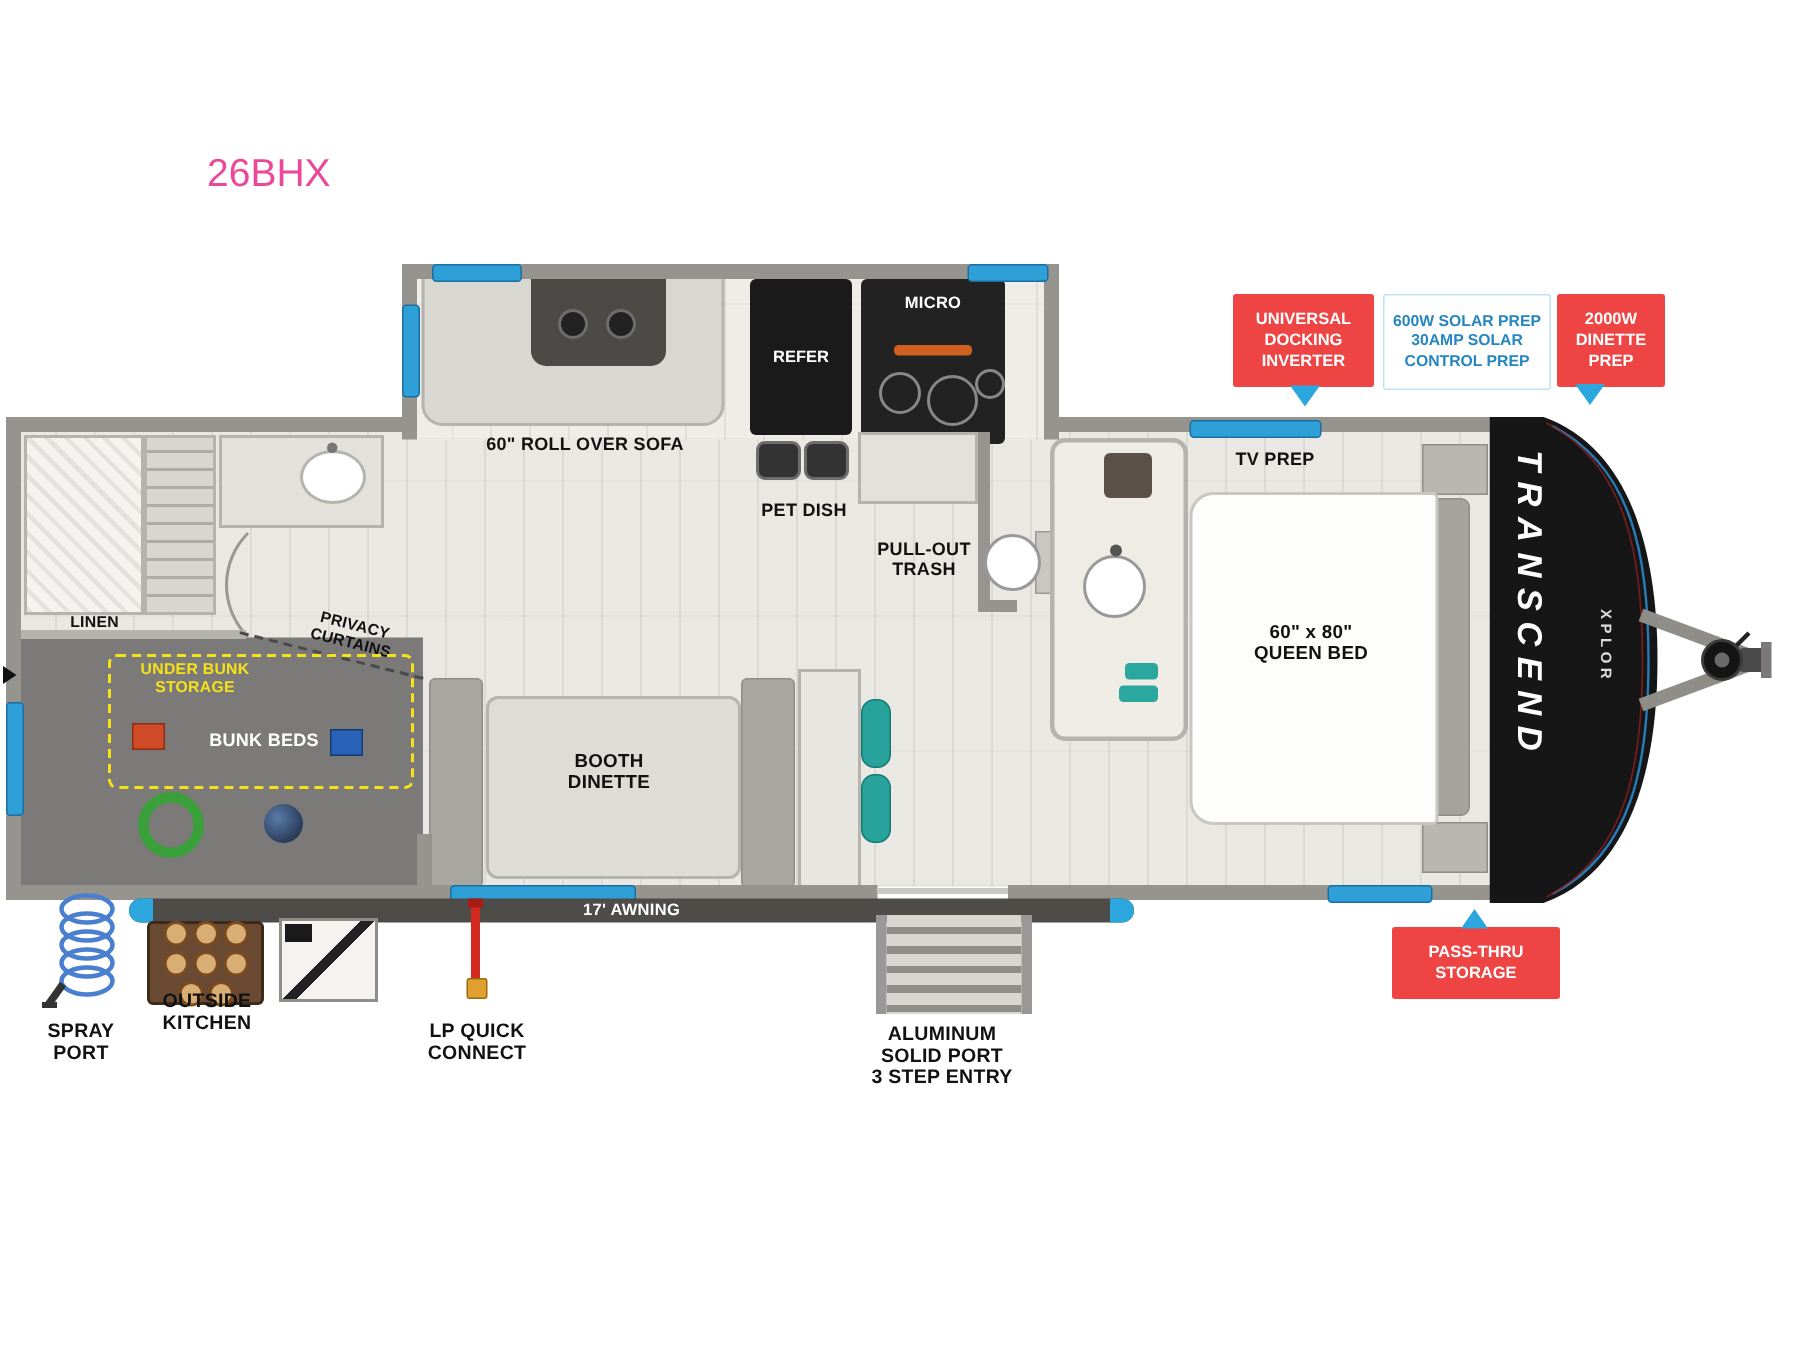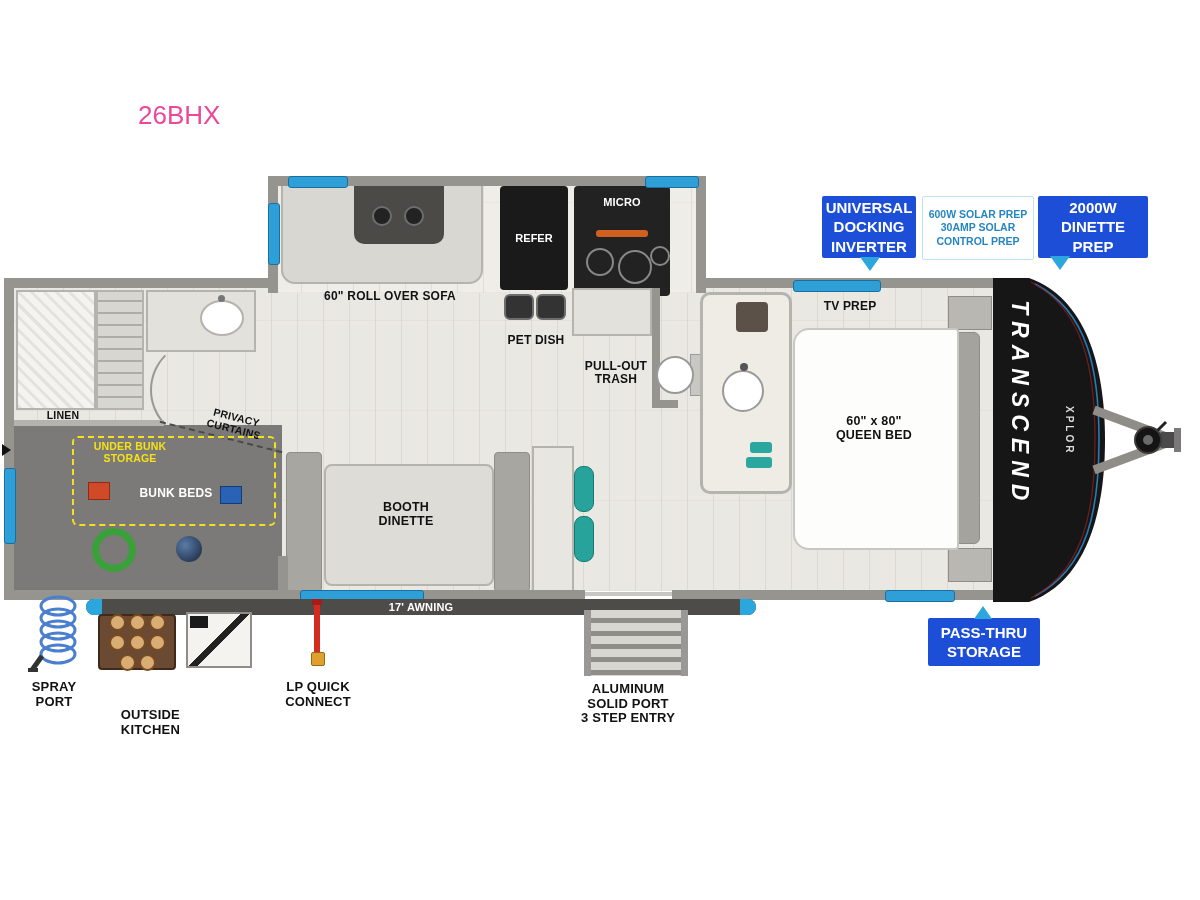--- a/index.html
+++ b/index.html
@@ -9,21 +9,21 @@
   .wall{position:absolute;background:#96948f;}
   .floor{position:absolute;background-color:#eae8e2;
     background-image:repeating-linear-gradient(90deg,rgba(120,110,95,.12) 0 1px,transparent 1px 26px),
                      repeating-linear-gradient(0deg,rgba(120,110,95,.05) 0 1px,transparent 1px 90px);}
   .lbl{position:absolute;font-weight:700;color:#111;text-align:center;line-height:1.12;
        font-size:12px;letter-spacing:.2px;}
   .lbl span{display:block;}
   .sm{font-size:10.5px;}
   .white{color:#fff;}
   .win{position:absolute;background:#2f9fd8;border:1px solid #1b6fa0;border-radius:3px;}
-  .callout{position:absolute;background:#1d4ed8;color:#fff;font-weight:700;font-size:15px;
+  .callout{position:absolute;background:#ef4444;color:#fff;font-weight:700;font-size:11px;
            display:flex;flex-direction:column;justify-content:center;text-align:center;
            line-height:1.3;border-radius:2px;}
   .callout span{display:block;}
   .tail-down{position:absolute;width:0;height:0;border-left:10px solid transparent;
              border-right:10px solid transparent;border-top:14px solid #2ba7dd;}
   .tail-up{position:absolute;width:0;height:0;border-left:9px solid transparent;
            border-right:9px solid transparent;border-bottom:13px solid #2ba7dd;}
   .furn{position:absolute;border:2px solid #b5b3ae;background:#e3e1db;}
   .dark-appl{position:absolute;background:#1a1a1a;border-radius:4px;}
   .circle{border-radius:50%;}
@@ -191,21 +191,21 @@
        display:flex;flex-wrap:wrap;gap:3px;padding:6px 5px;box-sizing:border-box;align-content:center;justify-content:center;">
     <span class="knob"></span>
       <span class="knob"></span>
     <span class="knob"></span>
       <span class="knob"></span>
     <span class="knob"></span>
       <span class="knob"></span>
     <span class="knob"></span>
       <span class="knob"></span>
   </div>
-  <div class="lbl" style="left:96px;top:708px;width:84px;font-size:13px;text-align:right;">
+  <div class="lbl" style="left:96px;top:660px;width:84px;font-size:13px;">
     <span>OUTSIDE</span>
     <span>KITCHEN</span>
   </div>
 
   <div class="abs" style="left:186px;top:612px;width:62px;height:52px;background:#f4f3f0;border:2px solid #8f8d87;
        background-image:linear-gradient(135deg,transparent 46%,#222 46%,#222 54%,transparent 54%);">
     <div class="abs" style="left:2px;top:2px;width:18px;height:12px;background:#1a1a1a;"></div>
   </div>
 
   <div class="abs" style="left:314px;top:602px;width:6px;height:52px;background:#d42a20;"></div>
@@ -228,21 +228,21 @@
     <span>UNIVERSAL</span>
     <span>DOCKING</span>
     <span>INVERTER</span>
     <div class="tail-down" style="left:38px;bottom:-13px;"></div>
   </div>
   <div class="callout" style="left:922px;top:196px;width:110px;height:62px;background:#fff;color:#2586c0;border:1px solid #bfe2f4;font-size:10.5px;">
     <span>600W SOLAR PREP</span>
     <span>30AMP SOLAR</span>
     <span>CONTROL PREP</span>
   </div>
-  <div class="callout" style="left:1038px;top:196px;width:110px;height:62px;text-align:center;">
+  <div class="callout" style="left:1038px;top:196px;width:72px;height:62px;text-align:center;">
     <span>2000W</span>
     <span>DINETTE</span>
     <span>PREP</span>
     <div class="tail-down" style="left:12px;bottom:-12px;"></div>
   </div>
   <div class="callout" style="left:928px;top:618px;width:112px;height:48px;">
     <span>PASS-THRU</span>
     <span>STORAGE</span>
     <div class="tail-up" style="left:46px;top:-12px;"></div>
   </div>

